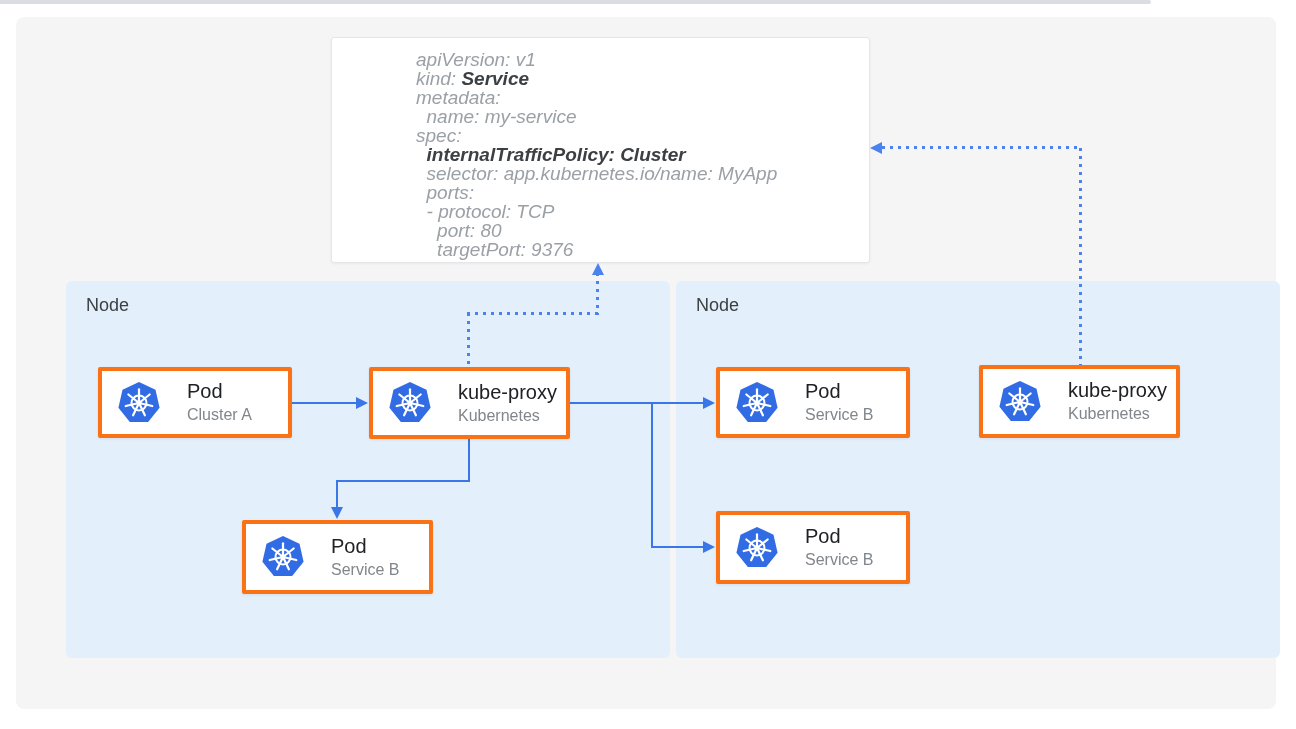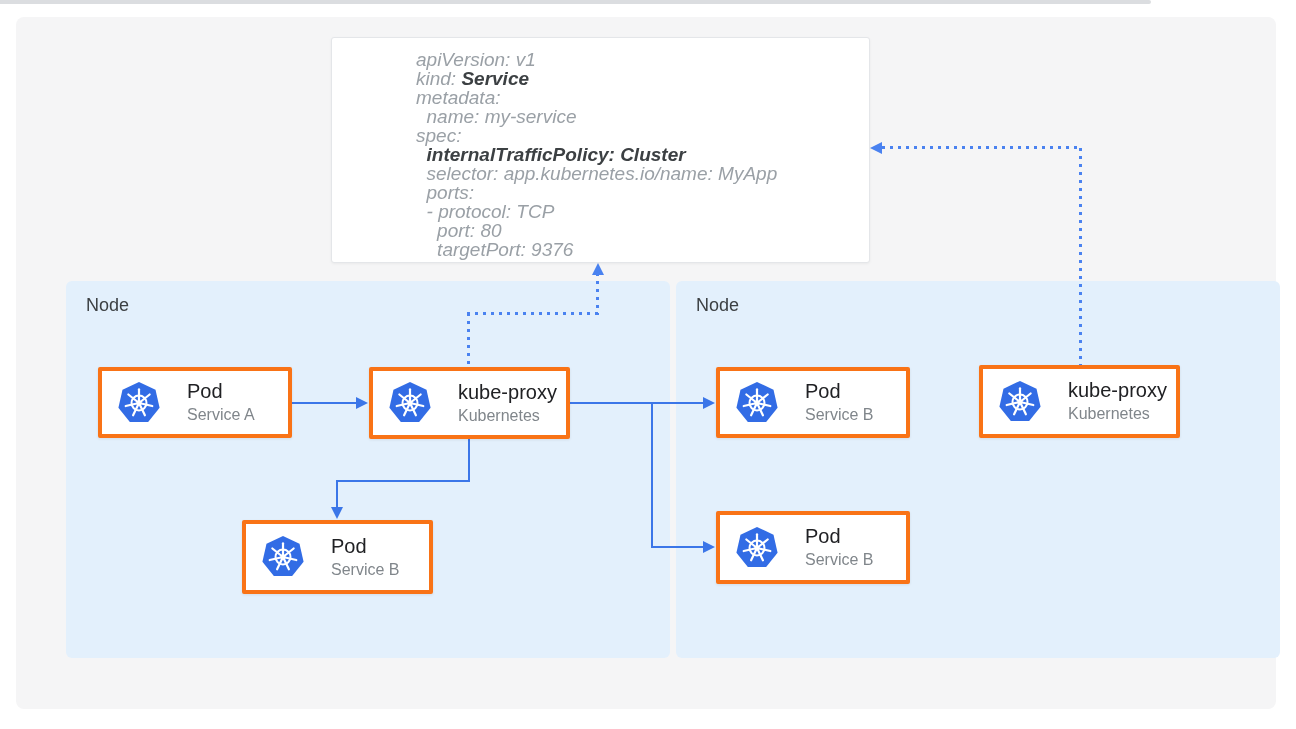--- a/index.html
+++ b/index.html
@@ -105,21 +105,21 @@
           <line x1="50" y1="50" x2="63.4" y2="77.9"></line>
         <line x1="50" y1="50" x2="36.6" y2="77.9"></line>
           <line x1="50" y1="50" x2="19.8" y2="56.9"></line>
         <line x1="50" y1="50" x2="25.8" y2="30.7"></line>
         <circle cx="50" cy="50" r="17" fill="none" stroke-width="4.5"></circle>
       </g>
       <circle cx="50" cy="50" r="6" fill="#ffffff"></circle>
     </svg>
     <div class="txt">
       <div class="title">Pod</div>
-      <div class="subtitle">Service A</div>
+      <div class="subtitle">Cluster A</div>
     </div>
   </div>
 
   <div class="card card--kp-left">
     <svg class="icon" viewBox="0 0 100 100">
       <polygon points="50,2 87.5,20.1 96.8,60.7 70.8,93.2 29.2,93.2 3.2,60.7 12.5,20.1" fill="#326ce5"></polygon>
       <g stroke="#ffffff" stroke-width="5" stroke-linecap="round">
         <line x1="50" y1="50" x2="50" y2="19"></line>
           <line x1="50" y1="50" x2="74.2" y2="30.7"></line>
         <line x1="50" y1="50" x2="80.2" y2="56.9"></line>

